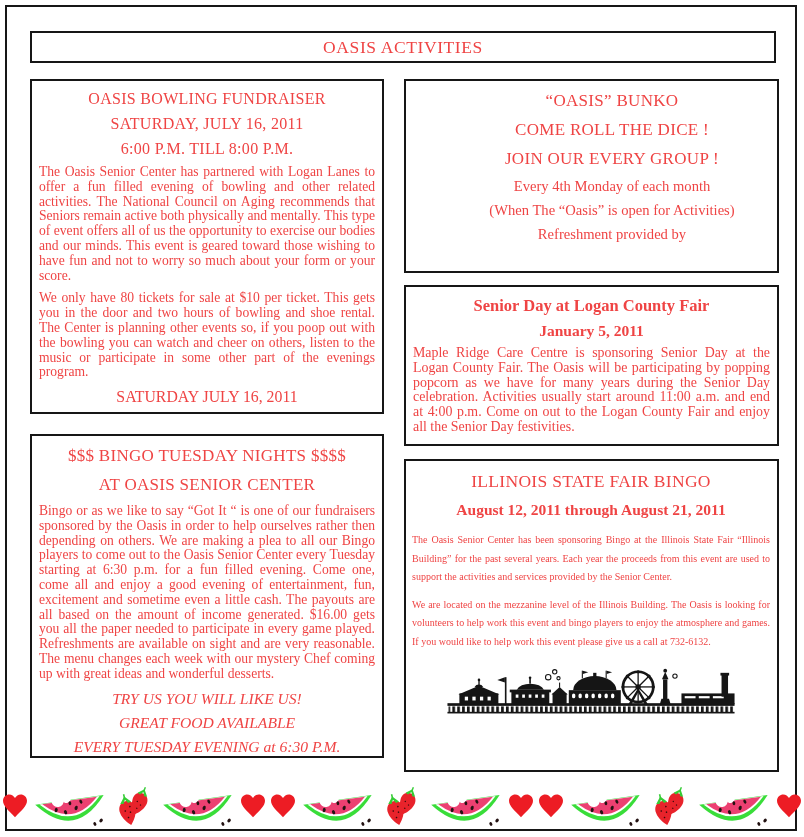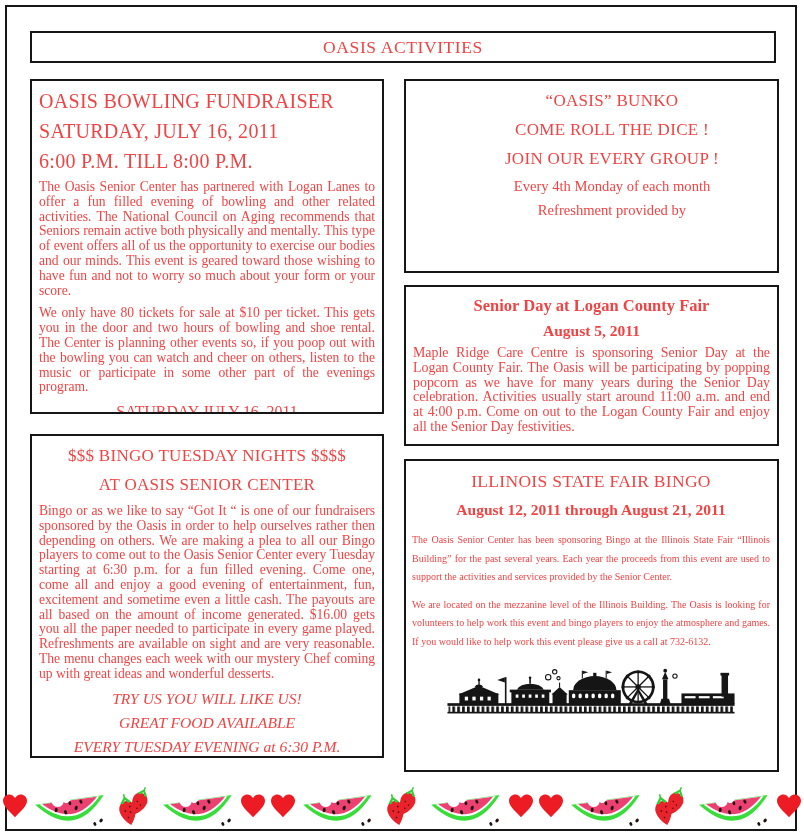--- a/index.html
+++ b/index.html
@@ -10,21 +10,21 @@
   .hdr{position:absolute;left:30px;top:31px;width:746px;height:32px;border:2px solid #161616;
         box-sizing:border-box;display:flex;align-items:center;justify-content:center;
         font-size:17.5px;letter-spacing:.6px;}
   .box{position:absolute;border:2px solid #161616;background:#fff;box-sizing:border-box;
         padding:5px 7px;overflow:hidden;}
   .box-bowling{left:30px;top:79px;width:354px;height:335px;}
   .box-bingo{left:30px;top:434px;width:354px;height:324px;}
   .box-bunko{left:404px;top:79px;width:375px;height:194px;padding-left:48px;}
   .box-senior{left:404px;top:285px;width:375px;height:161px;}
   .box-fair{left:404px;top:459px;width:375px;height:313px;padding-left:6px;}
-  .t-caps{text-align:left;font-size:20px;letter-spacing:.3px;margin:4px 0 7px;}
+  .t-caps{text-align:center;font-size:16px;letter-spacing:.3px;margin:4px 0 7px;}
   .t-caps17{text-align:center;font-size:17px;letter-spacing:.3px;margin:5px 0 9px;}
   .t-med{text-align:center;font-size:14.6px;margin:3px 0 7px;}
   .t-bold{text-align:center;font-size:15.5px;font-weight:bold;margin:4px 0 6px;font-family:Liberation Serif, serif;}
   .para{text-align:justify;font-size:13.6px;line-height:14.8px;margin:0 0 8px;}
   .para-lg{text-align:justify;font-size:10px;line-height:18.6px;margin:0 0 9px;}
   .foot-caps{text-align:center;font-size:15.8px;margin:8px 0 6px;}
   .foot-line{text-align:center;font-size:15.6px;margin:3px 0 6px;font-style:italic;}
   .fair-img{display:flex;justify-content:center;margin-top:10px;}
   .border-row{position:absolute;left:0;top:779px;width:804px;height:54px;
         display:flex;align-items:center;justify-content:center;gap:4px;}
@@ -60,27 +60,28 @@
     <div class="foot-line">TRY US YOU WILL LIKE US!</div>
     <div class="foot-line">GREAT FOOD AVAILABLE</div>
     <div class="foot-line">EVERY TUESDAY EVENING at 6:30 P.M.</div>
   </div>
 
   <div class="box box-bunko">
     <div class="t-caps17">“OASIS” BUNKO</div>
     <div class="t-caps17">COME ROLL THE DICE !</div>
     <div class="t-caps17">JOIN OUR EVERY GROUP !</div>
     <div class="t-med">Every 4th Monday of each month</div>
+    <div class="t-med">(When The “Oasis” is open for Activities)</div>
     <div class="t-med">Refreshment provided by</div>
 
   </div>
 
   <div class="box box-senior">
     <div class="t-bold" style="font-size:16.5px">Senior Day at Logan County Fair</div>
-    <div class="t-bold">August 5, 2011</div>
+    <div class="t-bold">January 5, 2011</div>
     <p class="para" style="font-size:13.9px">Maple Ridge Care Centre is sponsoring Senior Day at the Logan County Fair. The Oasis will be participating by popping popcorn as we have for many years during the Senior Day celebration. Activities usually start around 11:00 a.m. and end at 4:00 p.m. Come on out to the Logan County Fair and enjoy all the Senior Day  festivities.</p>
   </div>
 
   <div class="box box-fair">
     <div class="t-caps17" style="font-size:17.5px">ILLINOIS STATE FAIR BINGO</div>
     <div class="t-bold" style="margin-bottom:12px">August 12, 2011  through August 21, 2011</div>
     <p class="para-lg">The Oasis Senior Center has been sponsoring Bingo at the Illinois State Fair “Illinois Building” for the past several years. Each year the proceeds from this event are used to support the activities and services provided by the Senior Center.</p>
     <p class="para-lg">We are located on the  mezzanine level of the Illinois Building. The Oasis is looking for volunteers to help work this event and bingo players to enjoy the atmosphere and games. If you would like to help work this event please give us a call at 732-6132.</p>
     <div class="fair-img">
       <svg width="290" height="52" viewBox="0 0 530 96" aria-hidden="true">

